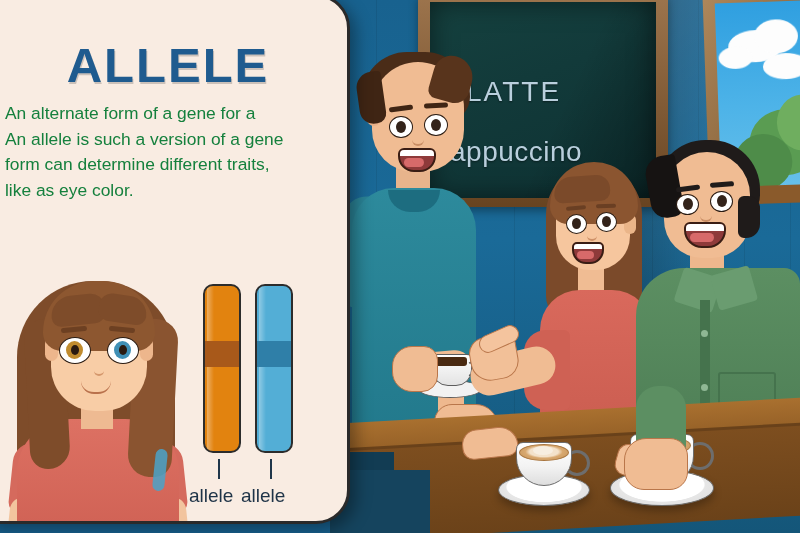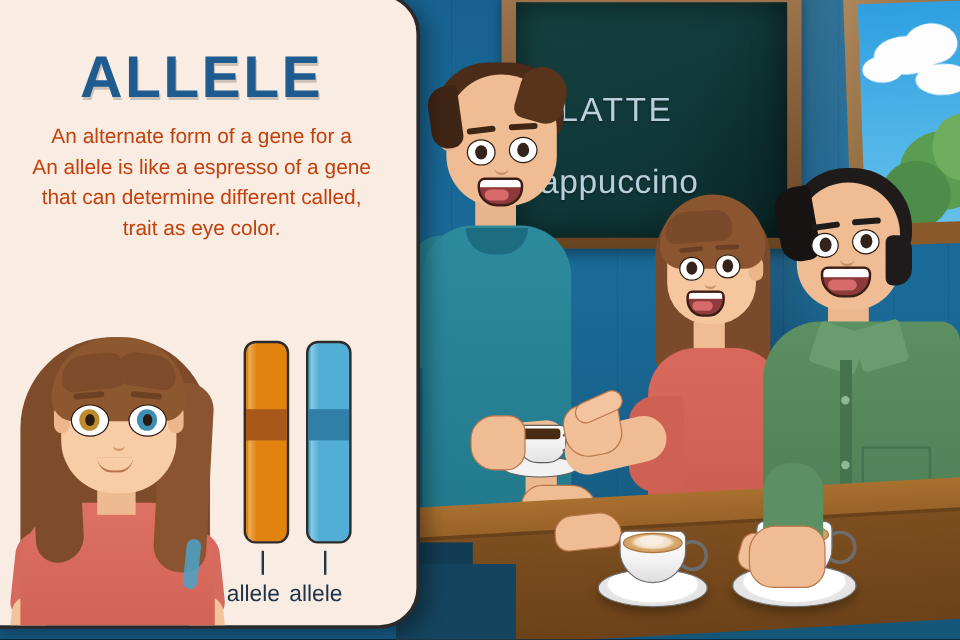--- a/index.html
+++ b/index.html
@@ -247,22 +247,22 @@
     border:3px solid #2a2a2a;
     border-radius:0 34px 34px 0;
     box-shadow:6px 6px 16px rgba(0,0,0,.35);
     overflow:hidden;
   }
   #card-inner{position:absolute;left:14px;top:22px;width:330px;height:512px;}
 
   .card-title{position:absolute;left:0;top:18px;width:330px;text-align:center;
     font-size:49px;font-weight:bold;color:#1f5b8f;letter-spacing:2px;
     text-shadow:1px 2px 0 rgba(0,0,0,.18);}
-  .card-body{position:absolute;left:2px;top:82px;width:326px;text-align:center;
-    font-size:17.4px;line-height:25.5px;color:#c2410c;}
+  .card-body{position:absolute;left:2px;top:82px;width:326px;
+    font-size:17.4px;line-height:25.5px;color:#15803d;}
   .card-body span{display:block;white-space:nowrap;}
 
   
   .ill{position:absolute;}
   .i-hairback{left:14px;top:262px;width:158px;height:200px;background:#7e4c2a;
     border-radius:76px 76px 30px 30px;}
   .i-shirt{left:14px;top:400px;width:162px;height:120px;
     background:linear-gradient(180deg,#dd7163 0%,#cf6154 100%);
     border-radius:54px 54px 0 0;}
   .i-sleeveL{left:8px;top:424px;width:42px;height:74px;background:#d56a5d;
@@ -452,23 +452,23 @@
     <div class="abs m-hand"></div>
   </div>
 
   <div class="abs" id="card">
     <div id="card-inner">
 
       <div class="card-title">ALLELE</div>
 
       <div class="card-body">
         <span>An alternate form of a gene for a</span>
-        <span>An allele is like a espresso of a gene</span>
-        <span>that can determine different called,</span>
-        <span>trait as eye color.</span>
+        <span>An allele is such a version of a gene</span>
+        <span>form can determine different traits,</span>
+        <span>like as eye color.</span>
       </div>
 
       <div class="ill i-hairback"></div>
       <div class="ill i-sleeveL"></div>
       <div class="ill i-sleeveR"></div>
       <div class="ill i-armL"></div>
       <div class="ill i-armR"></div>
       <div class="ill i-shirt"></div>
       <div class="ill i-neck"></div>
       <div class="ill i-hairside1"></div>

